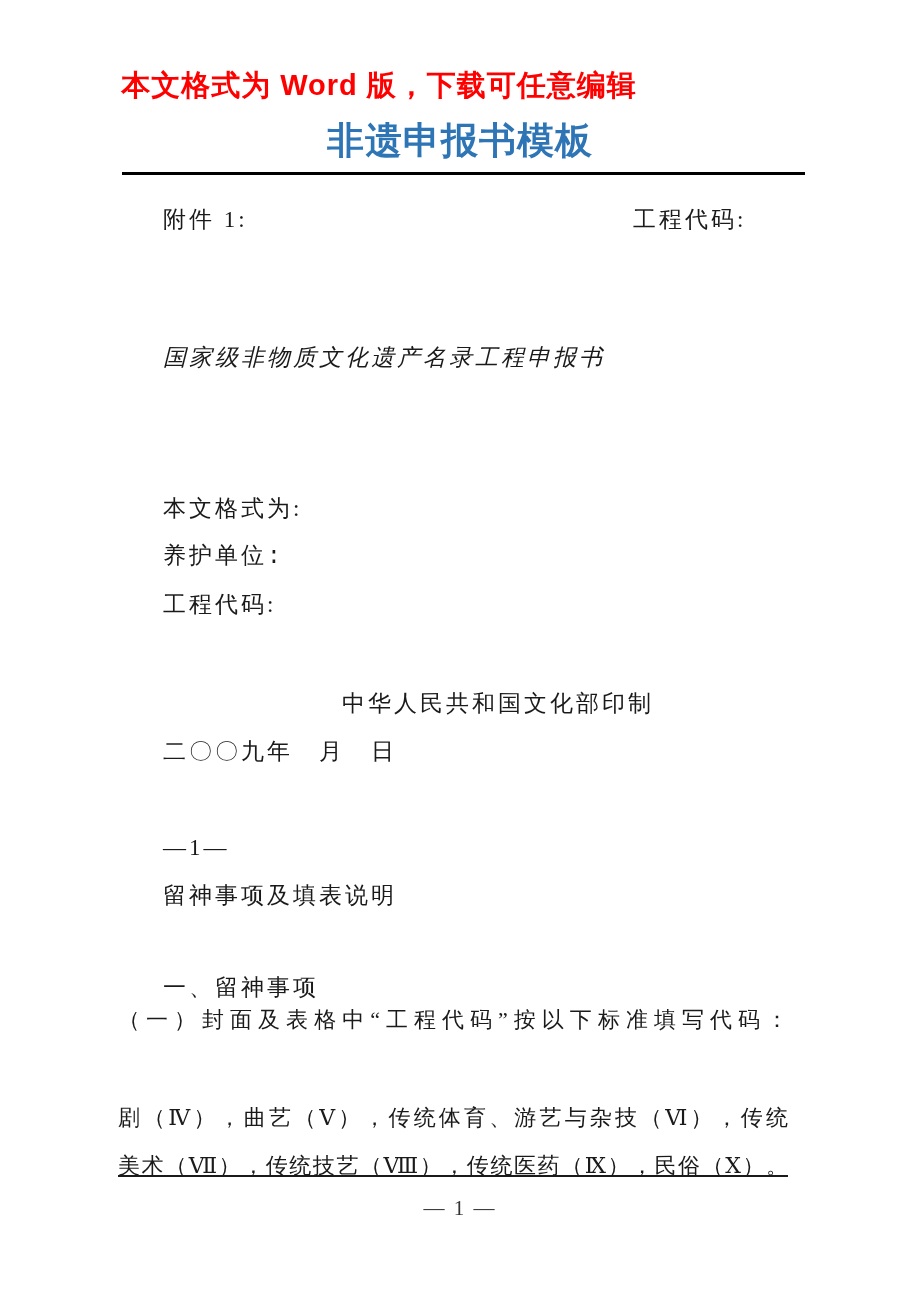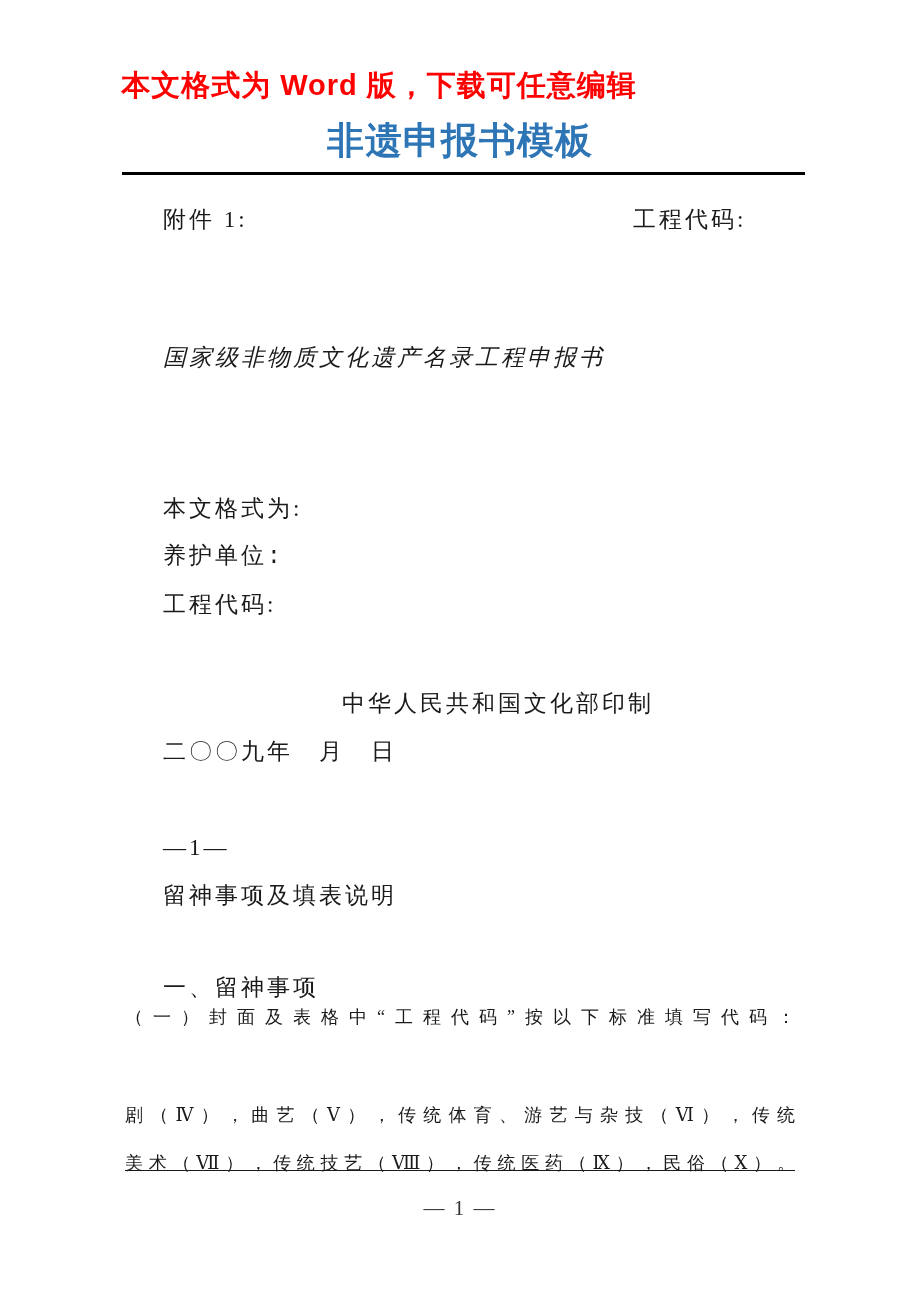--- a/index.html
+++ b/index.html
@@ -71,23 +71,23 @@
   .field-3 { top: 575px; }
 
   .publisher { top: 674px; text-align: center; }
   .date-line { top: 722px; }
 
   .page-marker { top: 818px; }
   .section-title { top: 866px; }
   .subsection-title { top: 958px; }
 
   .jline {
-    left: 125px;
+    left: 118px;
     width: 670px;
-    font-size: 18px;
+    font-size: 22px;
     line-height: 1.25;
     letter-spacing: 0;
     text-align: justify;
     text-align-last: justify;
     white-space: normal;
   }
   .item-one { top: 1006px; }
   .code-line-1 { top: 1056px; }
   .code-line-2 { top: 1104px; }
   .code-line-3 { top: 1152px; text-decoration: underline; }

